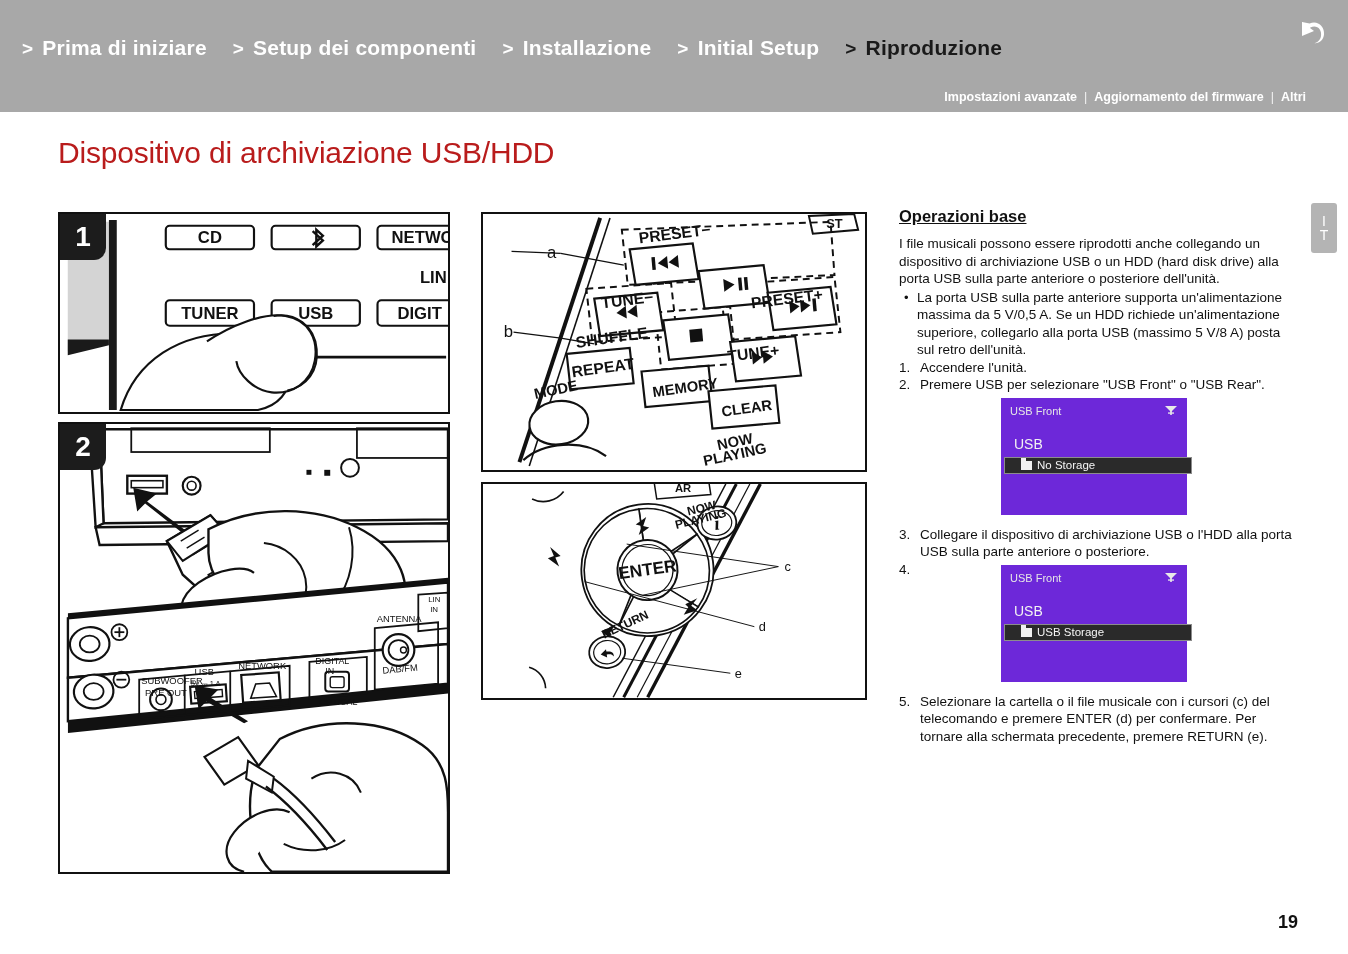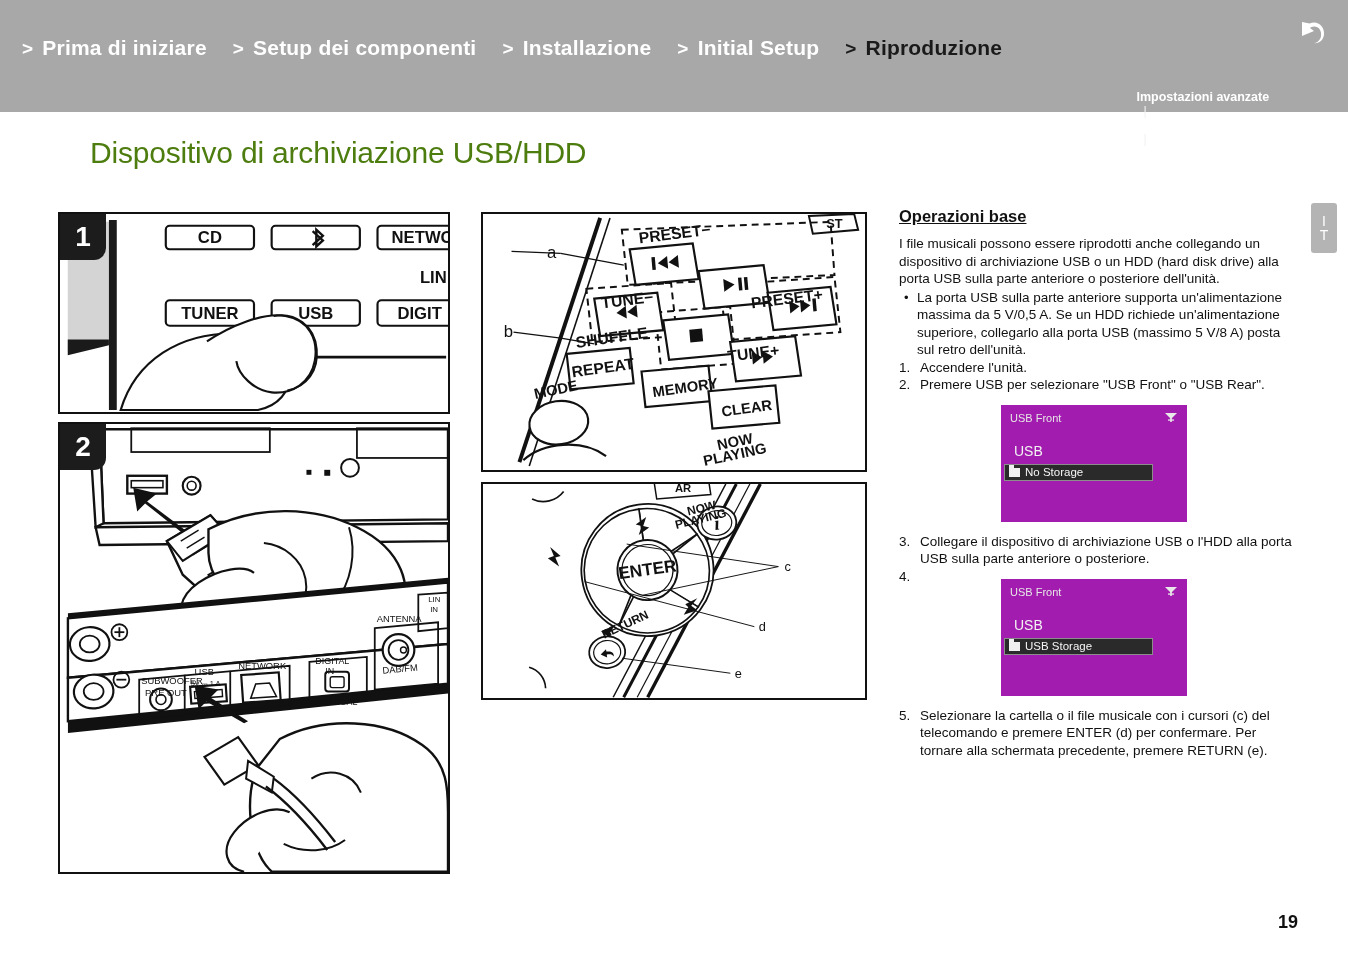--- a/index.html
+++ b/index.html
@@ -25,44 +25,43 @@
     font-size: 21px; font-weight: bold; color: #ffffff;
     letter-spacing: 0.2px;
     margin-right: 26px; white-space: nowrap;
     font-stretch: condensed;
   }
   .nav-item .chev { margin-right: 9px; font-size: 19px; font-weight:bold; }
   .nav-item.active { color: #1a1a1a; }
   .subnav {
     position: absolute; right: 42px; top: 90px;
     font-size: 12.5px; font-weight: bold; color: #ffffff;
-    display: flex; align-items: flex-start; white-space: nowrap; flex-direction: column;
+    display: flex; align-items: flex-end; white-space: nowrap;
   }
   .subnav .sep { margin: 0 7px; color: #f2f2f2; font-weight: normal; }
   .back-arrow {
     position: absolute; right: 16px; top: 12px;
     width: 44px; height: 44px;
   }
 
   
   .lang-tab {
     position: absolute; left: 1311px; top: 203px;
     width: 26px; height: 50px;
     background: #b4b4b4; border-radius: 3px;
     display: flex; flex-direction: column; align-items: center;
     justify-content: center; line-height: 1.0;
     color: #ffffff; font-size: 14px; letter-spacing:0;
   }
 
   
   .page-title {
     position: absolute; left: 58px; top: 136px;
-    font-size: 30px; color: #4d7c0f; font-weight: normal;
+    font-size: 30px; color: #b91c1c; font-weight: normal;
     letter-spacing: -0.2px;
-    margin-left: 32px;
   }
 
   
   .fig {
     position: absolute; border: 2.5px solid #111; background: #ffffff;
     overflow: hidden;
   }
   #fig1 { left: 58px;  top: 212px; width: 392px; height: 202px; }
   #fig2 { left: 58px;  top: 422px; width: 392px; height: 452px; }
   #fig3 { left: 481px; top: 212px; width: 386px; height: 260px; }
@@ -93,35 +92,35 @@
     content: "\2022"; position:absolute; left: 5px; top: 0; font-size: 13px;
   }
   .num-li {
     position: relative; padding-left: 21px; font-size: 13.5px;
     line-height: 17.5px; color: #111;
   }
   .num-li .num { position: absolute; left: 0; top: 0; }
 
   
   .display {
-    width: 186px; height: 117px; background: #a21caf;
-    position: relative; margin: 11px 0 11px 102px;
+    width: 186px; height: 117px; background: #6d28d9;
+    position: relative; margin: 4px 0 11px 102px;
   }
   .disp-title {
     position:absolute; left:9px; top:7px; color:#e6e6e6;
     font-size: 11px;
   }
   .disp-wifi { position:absolute; right:9px; top:6px; width:14px; height:13px; }
   .disp-header {
     position:absolute; left:13px; top:38px; color:#f2f2f2; font-size:14px;
   }
   .disp-row {
-    position:absolute; left:3px; top:59px; width:149px; height:17px;
+    position:absolute; left:3px; top:59px; width:188px; height:17px;
     border: 1.3px solid #8c8c8c; background: #2a2a2a;
-    display:flex; align-items:center; padding-left: 4px;
+    display:flex; align-items:center; padding-left: 16px;
   }
   .disp-row .folder {
     width: 11px; height: 9px; background:#f0f0f0; margin-right:5px;
     position: relative; flex: none;
   }
   .disp-row .folder:before{
     content:""; position:absolute; left:0; top:-2.5px; width:5px; height:2.5px;
     background:#f0f0f0;
   }
   .disp-row .rowlabel { color:#f5f5f5; font-size:11.5px; }

